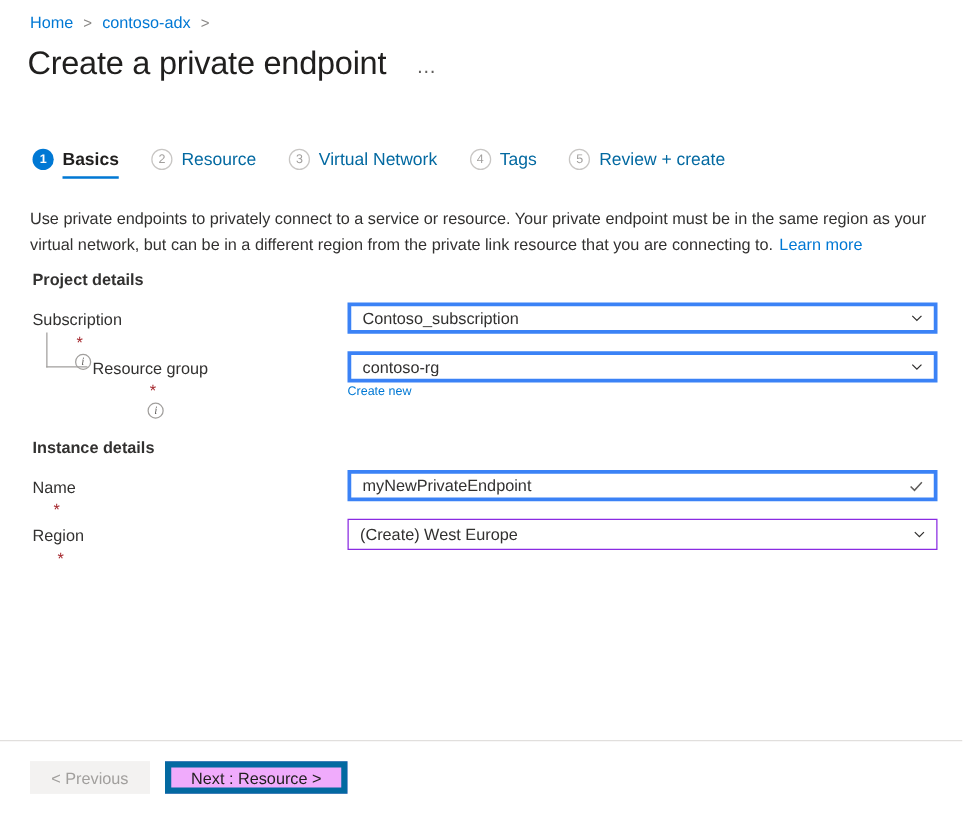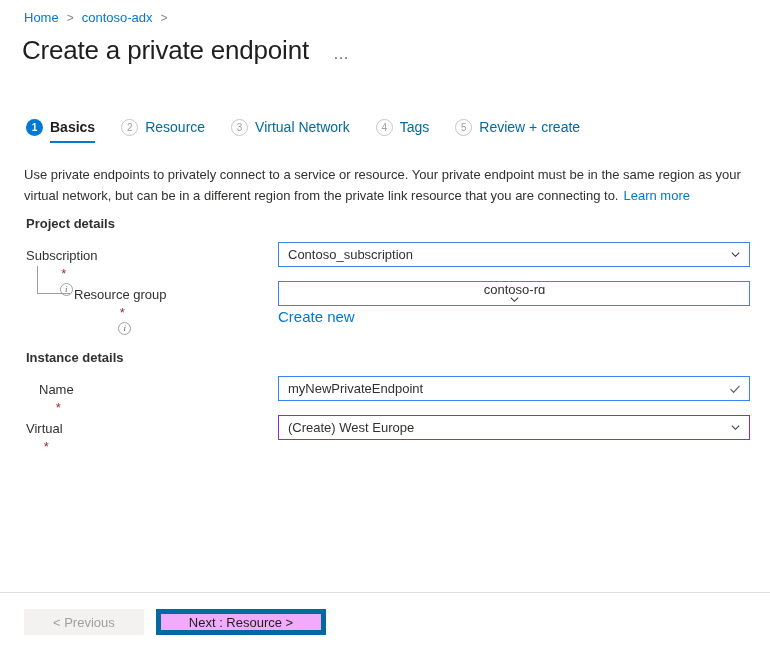--- a/index.html
+++ b/index.html
@@ -181,42 +181,42 @@
     align-items: center;
     justify-content: center;
     margin-left: 9px;
     cursor: pointer;
     line-height: 1;
     flex: none;
   }
 
   #lbl-subscription { top: 247px; left: 26px; }
   #lbl-resourcegroup { top: 286px; left: 74px; }
-  #lbl-name { top: 381px; left: 39px; }
+  #lbl-name { top: 381px; left: 26px; }
   #lbl-region { top: 420px; left: 26px; }
 
   
   .tree-connector {
     position: absolute;
     top: 266px;
     left: 37px;
     width: 33px;
     height: 28px;
     border-left: 1px solid #a19f9d;
     border-bottom: 1px solid #a19f9d;
   }
 
   
   .field-ctrl {
     position: absolute;
     left: 278px;
     width: 472px;
     height: 25px;
     background: #ffffff;
-    border: 1px solid #3b82f6;
+    border: 3px solid #3b82f6;
     display: flex;
     align-items: center;
     padding: 0 8px 0 9px;
     font-size: 13px;
     color: #323130;
     cursor: pointer;
   }
   .field-ctrl.focused {
     border: 1px solid #8a2be2;
   }
@@ -233,29 +233,29 @@
     color: #323130;
   }
   .checkmark {
     width: 12px;
     height: 12px;
     flex: none;
     color: #605e5c;
   }
 
   #fld-subscription { top: 242px; }
-  #fld-resourcegroup { top: 281px; flex-direction: column; }
+  #fld-resourcegroup { top: 281px; }
   #fld-name { top: 376px; }
   #fld-region { top: 415px; }
 
   .create-new {
     position: absolute;
     top: 308px;
     left: 278px;
-    font-size: 15px;
+    font-size: 10px;
     color: #0078d4;
     cursor: pointer;
   }
 
   
   .footer-divider {
     position: absolute;
     top: 592px;
     left: 0;
     width: 770px;
@@ -269,21 +269,21 @@
     display: flex;
     align-items: center;
   }
   .btn {
     height: 26px;
     font-size: 13px;
     font-family: "Liberation Sans", sans-serif;
     display: flex;
     align-items: center;
     justify-content: center;
-    padding: 0 28px;
+    padding: 0 16px;
     cursor: pointer;
   }
   .btn-prev {
     background: #f3f2f1;
     border: 1px solid #f3f2f1;
     color: #a19f9d;
     min-width: 94px;
     cursor: default;
   }
   .btn-next {
@@ -382,21 +382,21 @@
 </div>
 
 <div class="field-ctrl" id="fld-name">
   <span class="val">myNewPrivateEndpoint</span>
   <svg class="checkmark" viewBox="0 0 12 12" fill="none" stroke="currentColor" stroke-width="1.2">
     <path d="M1.5 6.2 L4.6 9.3 L10.5 2.8"></path>
   </svg>
 </div>
 
 <div class="field-label" id="lbl-region">
-  <span>Virtual</span>
+  <span>Region</span>
   <span class="req">*</span>
 </div>
 
 <div class="field-ctrl focused" id="fld-region">
   <span class="val">(Create) West Europe</span>
   <svg class="chevron" viewBox="0 0 12 12" fill="none" stroke="currentColor" stroke-width="1.1">
     <path d="M2 4 L6 8 L10 4"></path>
   </svg>
 </div>
 

